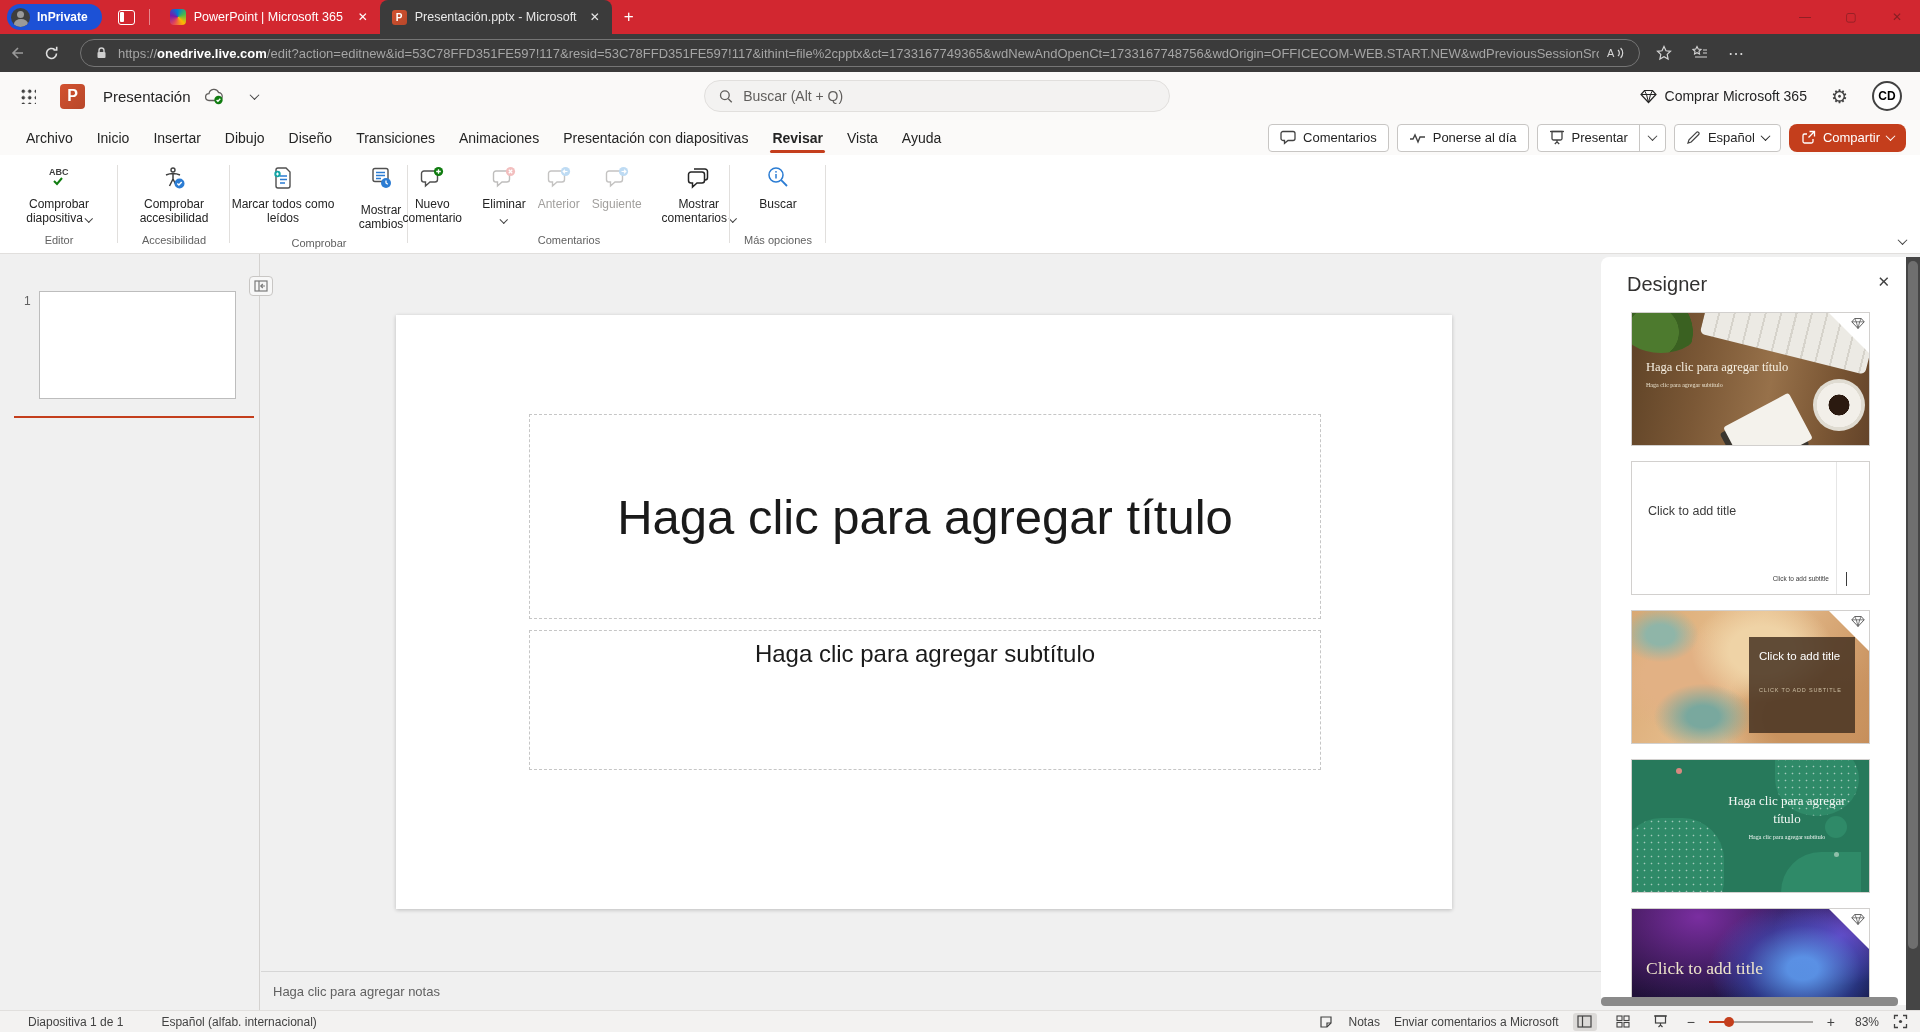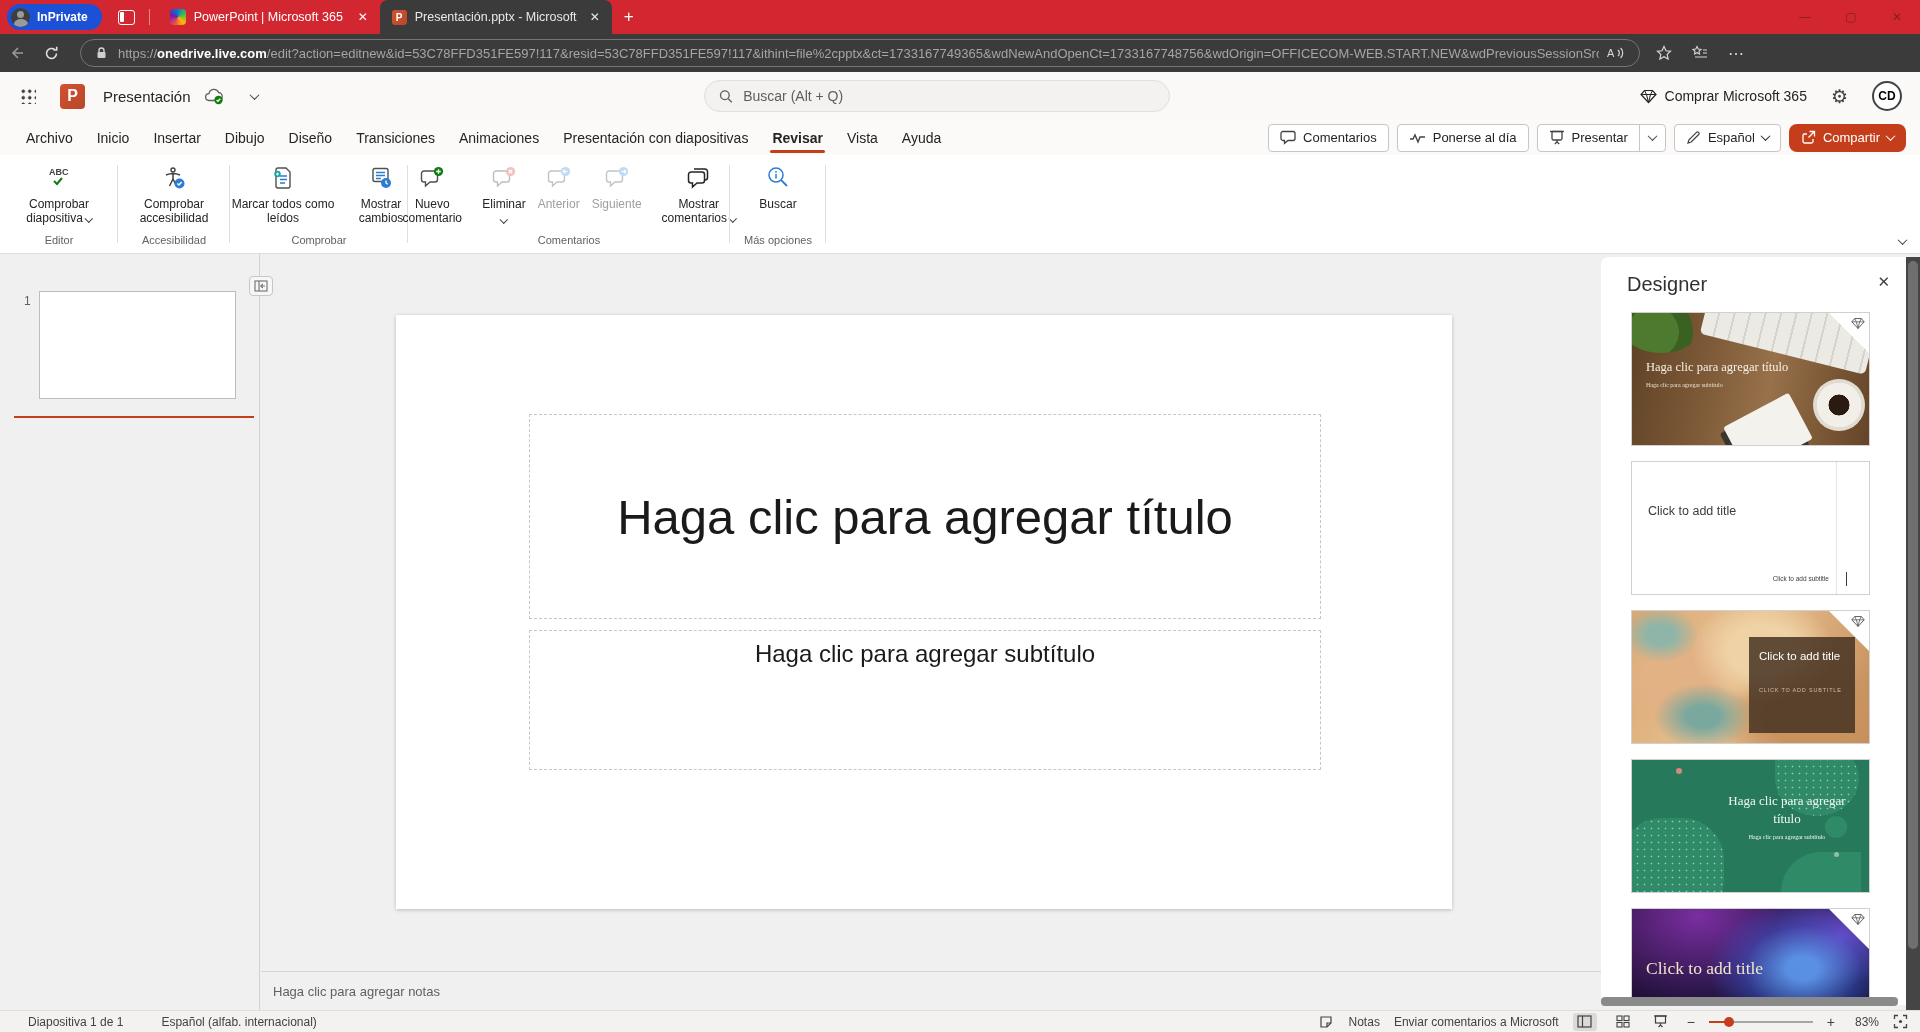--- a/index.html
+++ b/index.html
@@ -358,21 +358,21 @@
           </svg>
         <span class="txt" style="width:112px;">Marcar todos como leídos</span>
       </div>
       <div class="rbtn">
         <svg width="24" height="24" viewBox="0 0 24 24">
             <rect x="4" y="2.5" width="15" height="13" rx="2" stroke="#505050" stroke-width="1.4" fill="none"></rect>
             <path d="M7 6.5 h9 M7 9.5 h9 M7 12.5 h5" stroke="#2B7CD3" stroke-width="1.3"></path>
             <circle cx="17" cy="17" r="5" fill="#2B7CD3"></circle>
             <path d="M17 14.5 V17 l1.8 1.2" stroke="#fff" stroke-width="1.3" fill="none"></path>
           </svg>
-        <span class="txt" style="width:60px;">Mostrar cambios</span>
+        <span class="txt" style="width:60px;margin-top:6px;">Mostrar cambios</span>
       </div>
     </div>
     <div class="rg-label">Comprobar</div>
   </div>
 
   <div class="rgroup" style="width:322px;">
     <div class="rg-btns">
       <div class="rbtn">
         <svg width="26" height="24" viewBox="0 0 26 24">
             <path d="M5 5 h11 a2.5 2.5 0 0 1 2.5 2.5 v6 a2.5 2.5 0 0 1 -2.5 2.5 H11 l-4.5 4 v-4 H5 a2.5 2.5 0 0 1 -2.5 -2.5 v-6 A2.5 2.5 0 0 1 5 5z" stroke="#505050" stroke-width="1.4" fill="none"></path>

